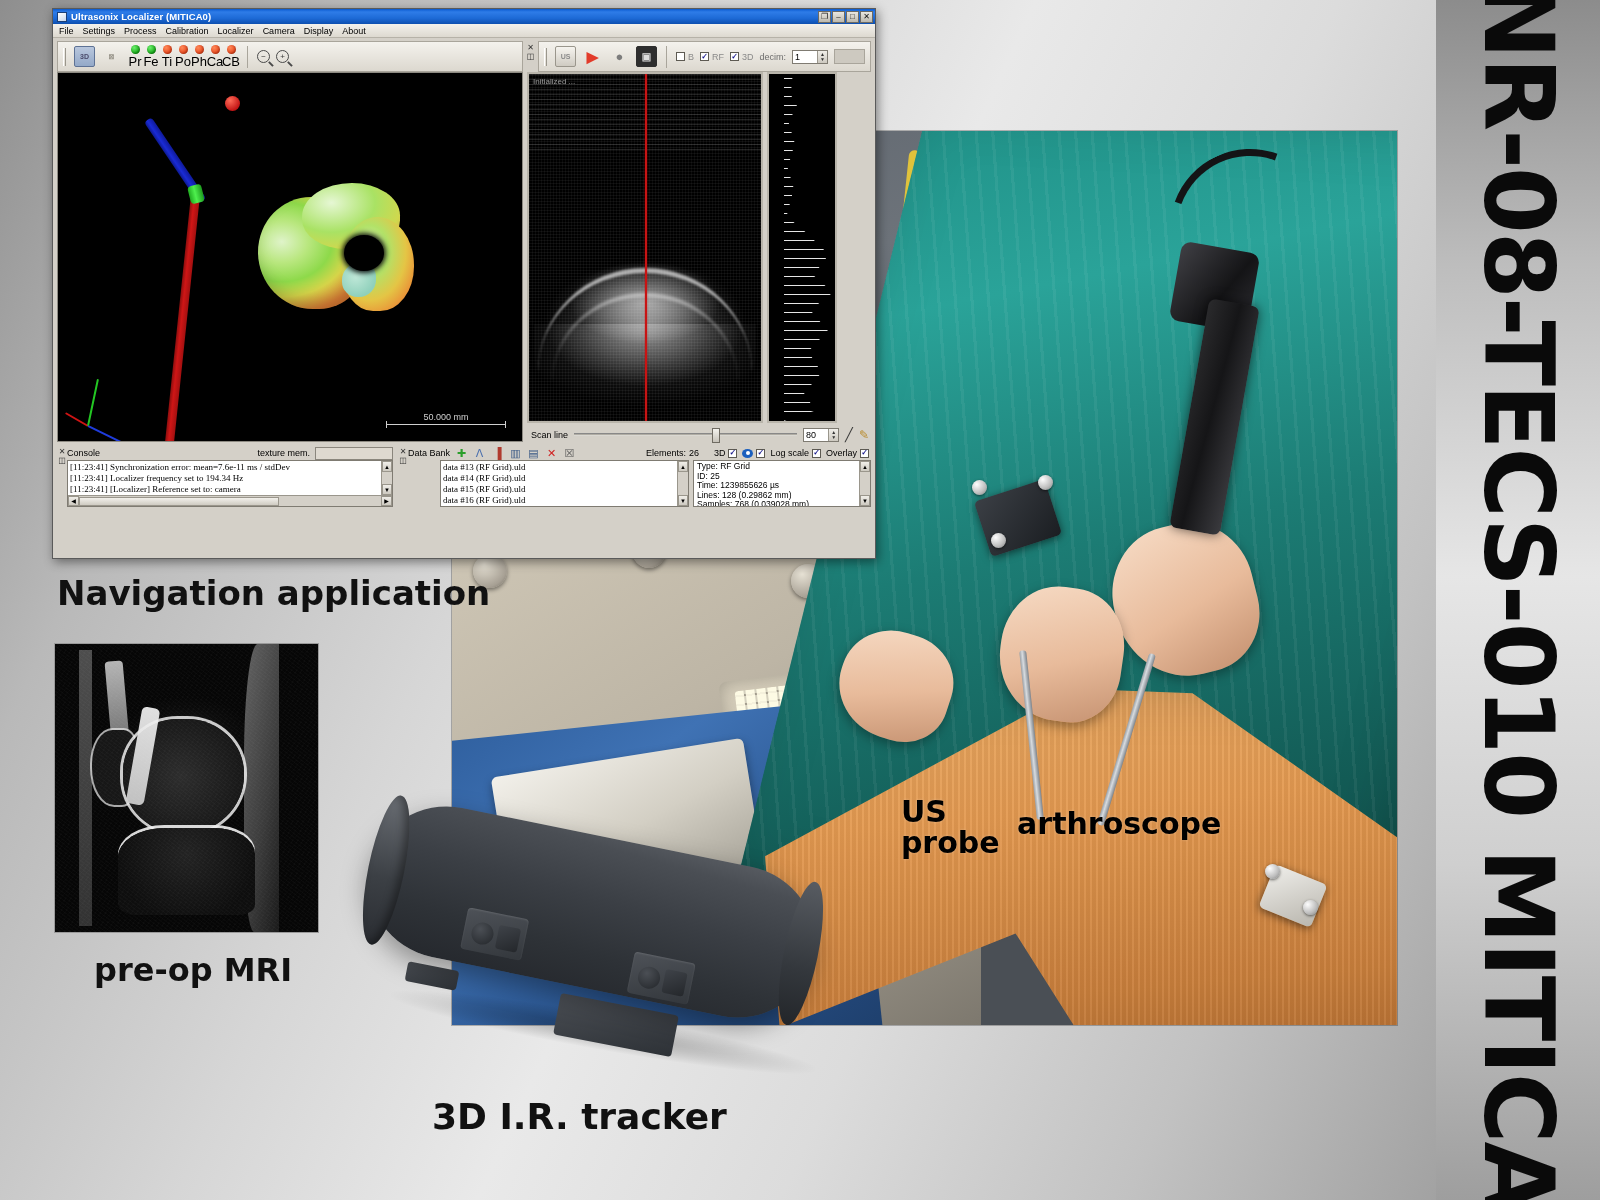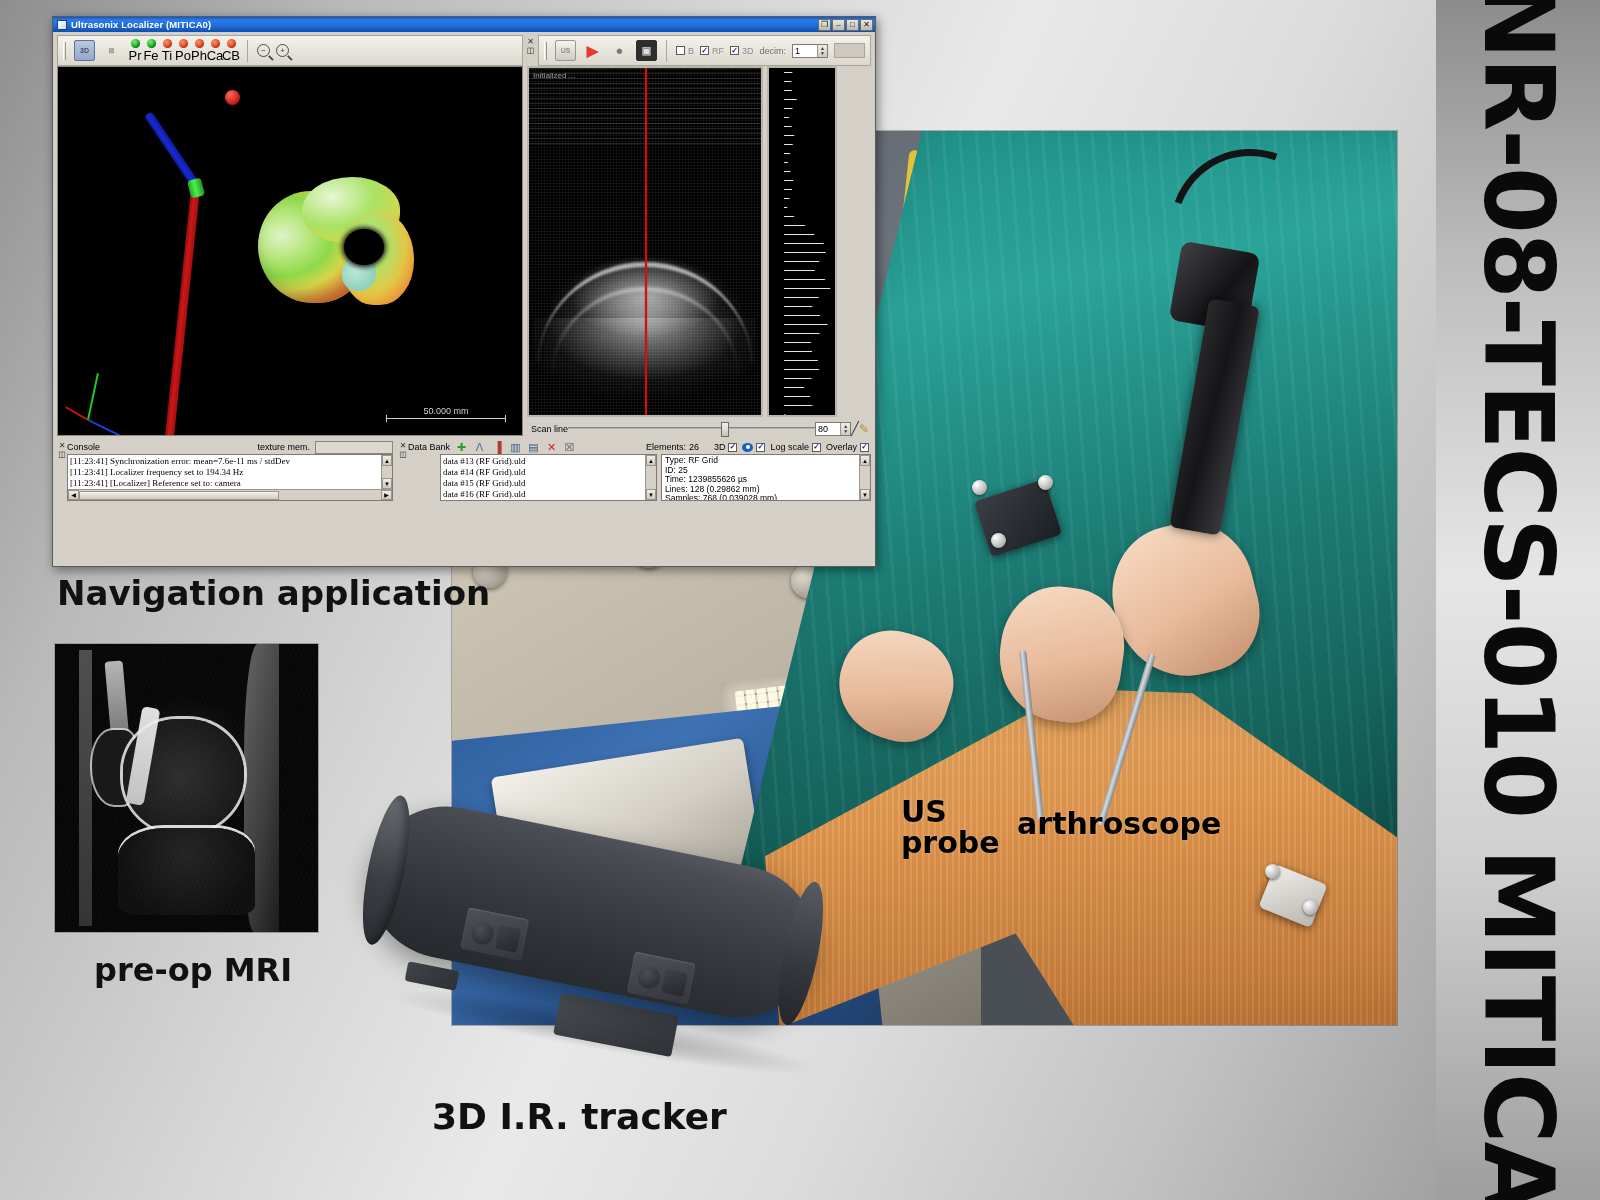--- a/index.html
+++ b/index.html
@@ -289,21 +289,21 @@
     background:radial-gradient(ellipse at 50% 50%, rgba(0,0,0,.28), rgba(0,0,0,0) 72%);
     transform:rotate(10deg);
   }
   .trk-ir{
     position:absolute; width:7px; height:7px; border-radius:50%;
     background:#e9e9e9; opacity:.85;
   }
 
   
   #app-window{
-    position:absolute; left:52px; top:16px; width:824px; height:551px;
+    position:absolute; left:52px; top:8px; width:824px; height:551px;
     background:#d4d0c8;
     border:1px solid #5a5a5a;
     box-shadow:2px 3px 10px rgba(0,0,0,.45);
     font-size:9px;
     color:#000;
   }
   #titlebar{
     height:15px;
     background:linear-gradient(180deg,#0a58c8 0%,#1565d8 6%,#2e7ce8 20%,#1d6ad6 62%,#0d4fb0 100%);
     display:flex; align-items:center; padding:0 2px;
@@ -379,21 +379,21 @@
   #us-row{ display:flex; gap:4px; height:370px; }
   #us-img{
     width:236px; background:#000; border:2px solid #b9b5ab;
     position:relative; overflow:hidden;
   }
   #rf-trace{
     width:70px; background:#000; border:2px solid #b9b5ab;
     position:relative; overflow:hidden;
   }
   #scanline-row{
-    display:flex; align-items:center; gap:0; padding:4px 2px 0 4px; font-size:9px;
+    display:flex; align-items:center; gap:6px; padding:4px 2px 0 4px; font-size:9px;
   }
   .slider-track{
     flex:1; height:3px; background:linear-gradient(180deg,#9a968c,#efeeea);
     border-top:1px solid #888; position:relative;
   }
   .slider-thumb{
     position:absolute; top:-6px; width:8px; height:15px;
     background:linear-gradient(180deg,#f4f2ed,#c6c2b9);
     border:1px solid #6f6b62;
   }
@@ -685,20 +685,30 @@
       <div id="tb-icon"></div>
       <div id="tb-title">Ultrasonix Localizer (MITICA0)</div>
       <div id="tb-buttons">
         <div class="tb-btn">❐</div>
         <div class="tb-btn">–</div>
         <div class="tb-btn">□</div>
         <div class="tb-btn">✕</div>
       </div>
     </div>
 
+    <div id="menubar">
+      <span>File</span>
+      <span>Settings</span>
+      <span>Process</span>
+      <span>Calibration</span>
+      <span>Localizer</span>
+      <span>Camera</span>
+      <span>Display</span>
+      <span>About</span>
+    </div>
 
     <div id="toolstrip">
 
       <div class="tbar" style="width:466px;">
         <div class="grip"></div>
         <div class="tbtn pressed">3D</div>
         <div class="tbtn flat" style="color:#9a968c;">⊠</div>
         <div class="leds">
           <div class="led-col">
             <div class="led g"></div>
@@ -906,21 +916,21 @@
               <div class="ln">data #13 (RF Grid).uld</div>
               <div class="ln">data #14 (RF Grid).uld</div>
               <div class="ln">data #15 (RF Grid).uld</div>
               <div class="ln">data #16 (RF Grid).uld</div>
               <div class="ln">data #17 (RF Grid).uld</div>
               <div class="vscroll">
                 <div class="vbtn">▲</div>
                 <div class="vbtn">▼</div>
               </div>
             </div>
-            <div class="meta" style="width:210px;">
+            <div class="meta" style="width:178px;">
               <div>Type: RF Grid</div>
               <div>ID: 25</div>
               <div>Time: 1239855626 µs</div>
               <div>Lines: 128 (0.29862 mm)</div>
               <div>Samples: 768 (0.039028 mm)</div>
               <div class="vscroll">
                 <div class="vbtn">▲</div>
                 <div class="vbtn">▼</div>
               </div>
             </div>

